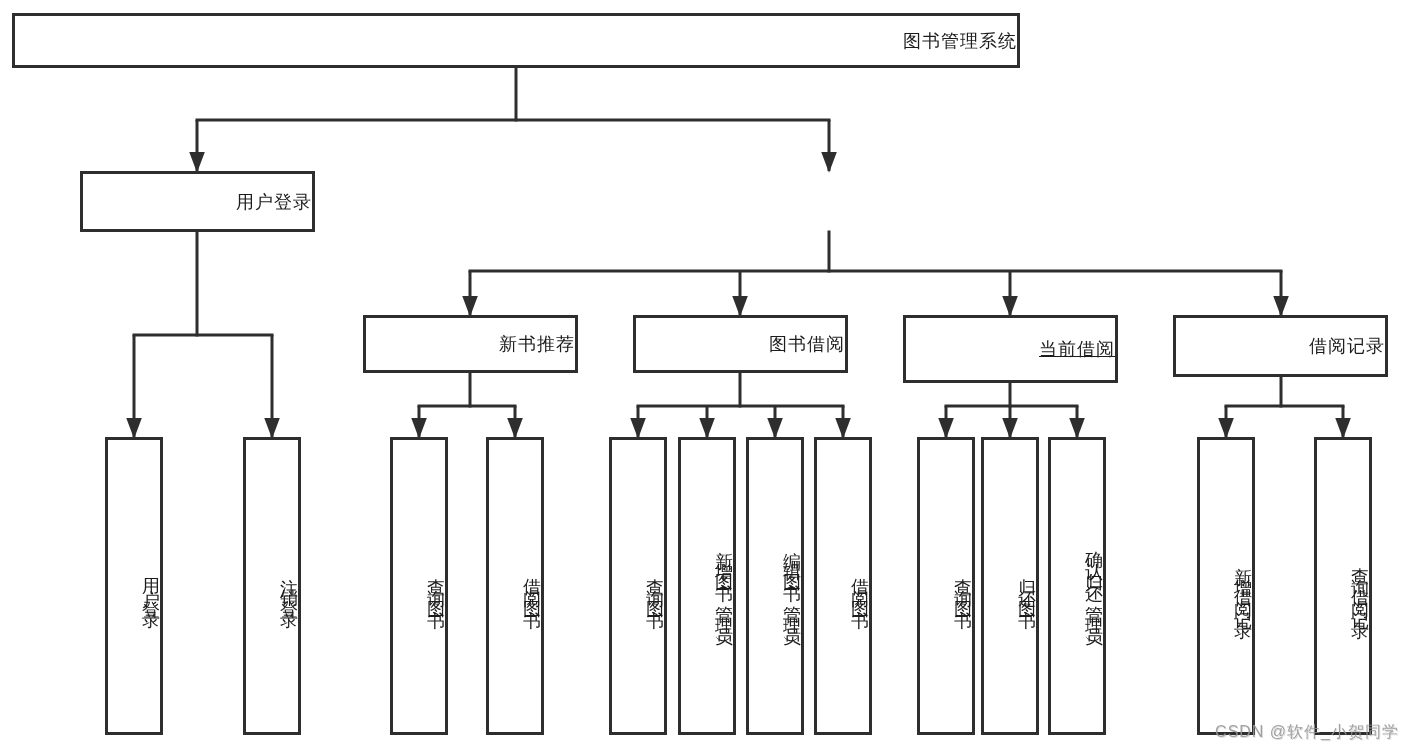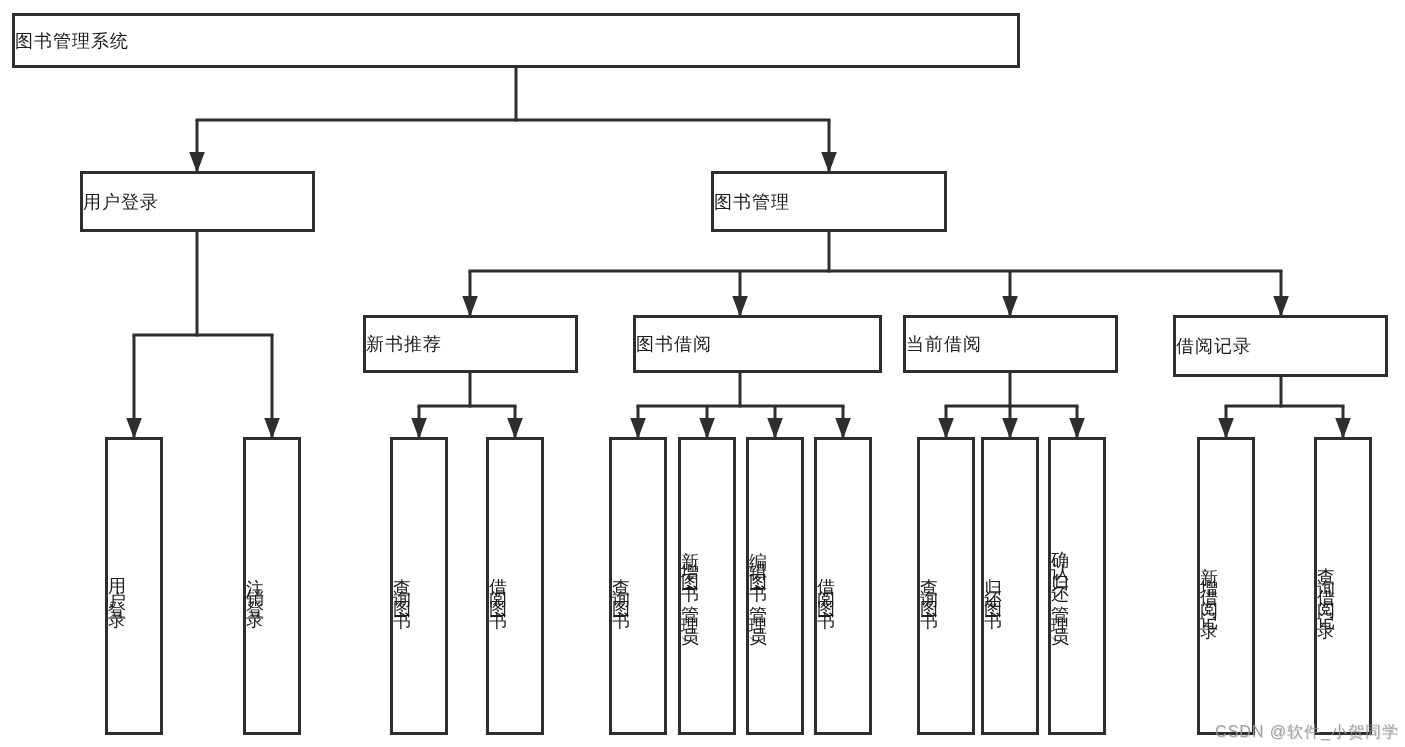--- a/index.html
+++ b/index.html
@@ -11,39 +11,39 @@
     overflow:hidden;
   }
   svg.connectors{position:absolute;left:0;top:0;}
   .box{
     position:absolute;
     box-sizing:border-box;
     border:3px solid #2e2e2e;
     background:#ffffff;
     display:flex;
     align-items:center;
-    justify-content:flex-start;
+    justify-content:flex-end;
     color:#1c1c1c;
     font-size:18px;
     letter-spacing:1px;
   }
   .vbox span{
     writing-mode:vertical-rl;
     text-orientation:mixed;
     letter-spacing:11px;
     line-height:1;
     font-size:18px;
   }
   
   #n-root        {left:12px;  top:13px;  width:1008px; height:55px;}
   #n-user-login  {left:80px;  top:171px; width:235px;  height:61px;}
   #n-book-mgmt   {left:711px; top:171px; width:236px;  height:61px;}
   #n-new-book    {left:363px; top:315px; width:215px;  height:58px;font-family:Liberation Mono, monospace;}
-  #n-borrow      {left:633px; top:315px; width:249px;  height:58px;}
-  #n-current     {left:903px; top:315px; width:215px;  height:58px;}
+  #n-borrow      {left:633px; top:315px; width:215px;  height:58px;}
+  #n-current     {left:903px; top:315px; width:215px;  height:68px;text-decoration:underline;}
   #n-records     {left:1173px;top:315px; width:215px;  height:62px;}
   .leaf{top:437px;width:58px;height:298px;}
   #n-ul-login  {left:105px;}
   #n-ul-logout {left:243px;}
   #n-nb-query  {left:390px;}
   #n-nb-borrow {left:486px;}
   #n-bb-query  {left:609px;}
   #n-bb-add    {left:678px;}
   #n-bb-edit   {left:746px;}
   #n-bb-borrow {left:814px;}
@@ -115,23 +115,20 @@
     </g>
   </svg>
 
   <div id="n-root" class="box">
     <span>图书管理系统</span>
   </div>
 
   <div id="n-user-login" class="box">
     <span>用户登录</span>
   </div>
-  <div id="n-book-mgmt" class="box">
-    <span>图书管理</span>
-  </div>
 
   <div id="n-new-book" class="box">
     <span>新书推荐</span>
   </div>
   <div id="n-borrow" class="box">
     <span>图书借阅</span>
   </div>
   <div id="n-current" class="box">
     <span>当前借阅</span>
   </div>

